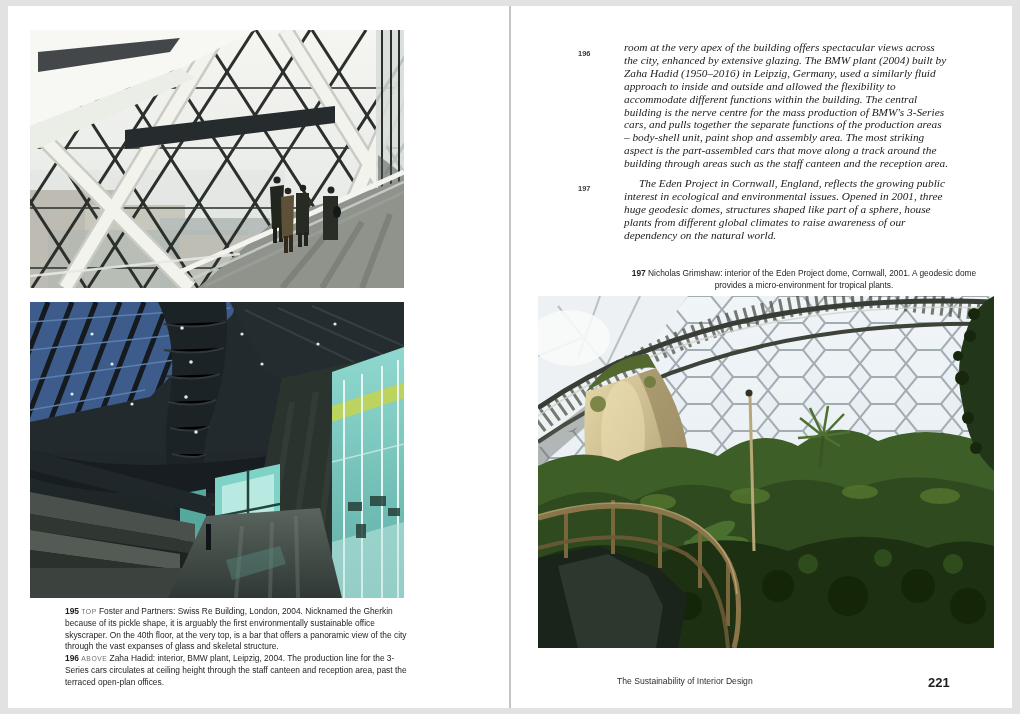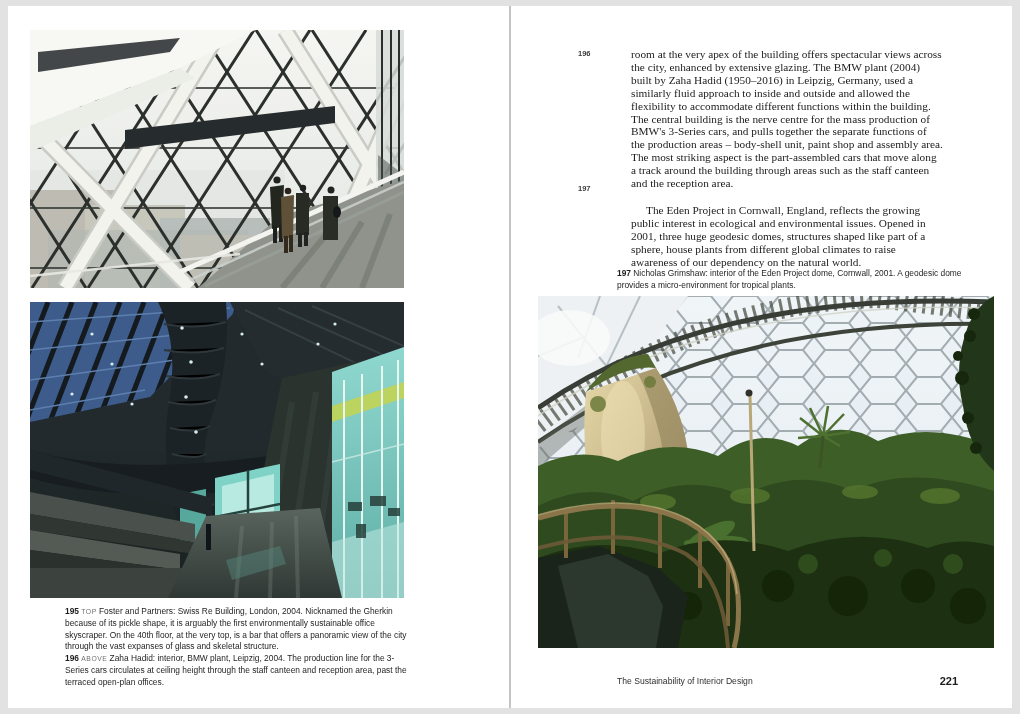--- a/index.html
+++ b/index.html
@@ -11,30 +11,30 @@
   figure svg{display:block;}
   
   .captions-left{position:absolute;left:65px;top:606px;width:347px;
      font-size:8.4px;line-height:11.8px;color:#1e1e1e;}
   .captions-left p{margin:0;}
   .cap-num{font-weight:700;}
   .cap-label{font-size:6.8px;color:#6f6f6f;letter-spacing:.5px;}
   
   .body-text{position:absolute;left:617px;top:34px;width:340px;
      font-family:"Liberation Serif",serif;font-size:11.3px;line-height:12.9px;color:#1b1b1b;}
-  .body-text p{margin:14px;}
+  .body-text p{margin:7px;font-style:italic;}
   .body-text p + p{text-indent:15px;}
   .margin-ref{position:absolute;width:18px;text-align:left;font-size:7.5px;font-weight:700;color:#3c3c3c;}
   .margin-ref.r196{left:578px;top:49px;}
   .margin-ref.r197{left:578px;top:184px;}
   .caption-right{position:absolute;left:617px;top:268px;width:374px;
-     font-size:8.4px;line-height:11.8px;color:#1e1e1e;}
+     font-size:8.4px;line-height:11.8px;color:#1e1e1e;text-align:center;}
   .footer-title{position:absolute;left:617px;top:676px;font-size:8.6px;color:#2e2e2e;text-align:right;}
-  .footer-page{position:absolute;left:928px;top:675px;width:30px;text-align:right;
-     font-size:11px;font-weight:700;color:#1d1d1d;}
+  .footer-page{position:absolute;left:928px;top:675px;width:30px;
+     font-size:13px;font-weight:700;color:#1d1d1d;}
 </style>
 </head>
 <body>
 
 <div class="stage">
   <div class="spread"></div>
   <div class="gutter"></div>
 
   <figure style="left:30px;top:30px;width:374px;height:258px;" aria-label="Interior of the Swiss Re Building (the Gherkin) at the top-floor bar: white diagrid structure and dark triangular glazing with a panoramic view of London; visitors stand at a sloping railing on a grey walkway.">
     <svg width="374" height="258" viewBox="0 0 374 258">

